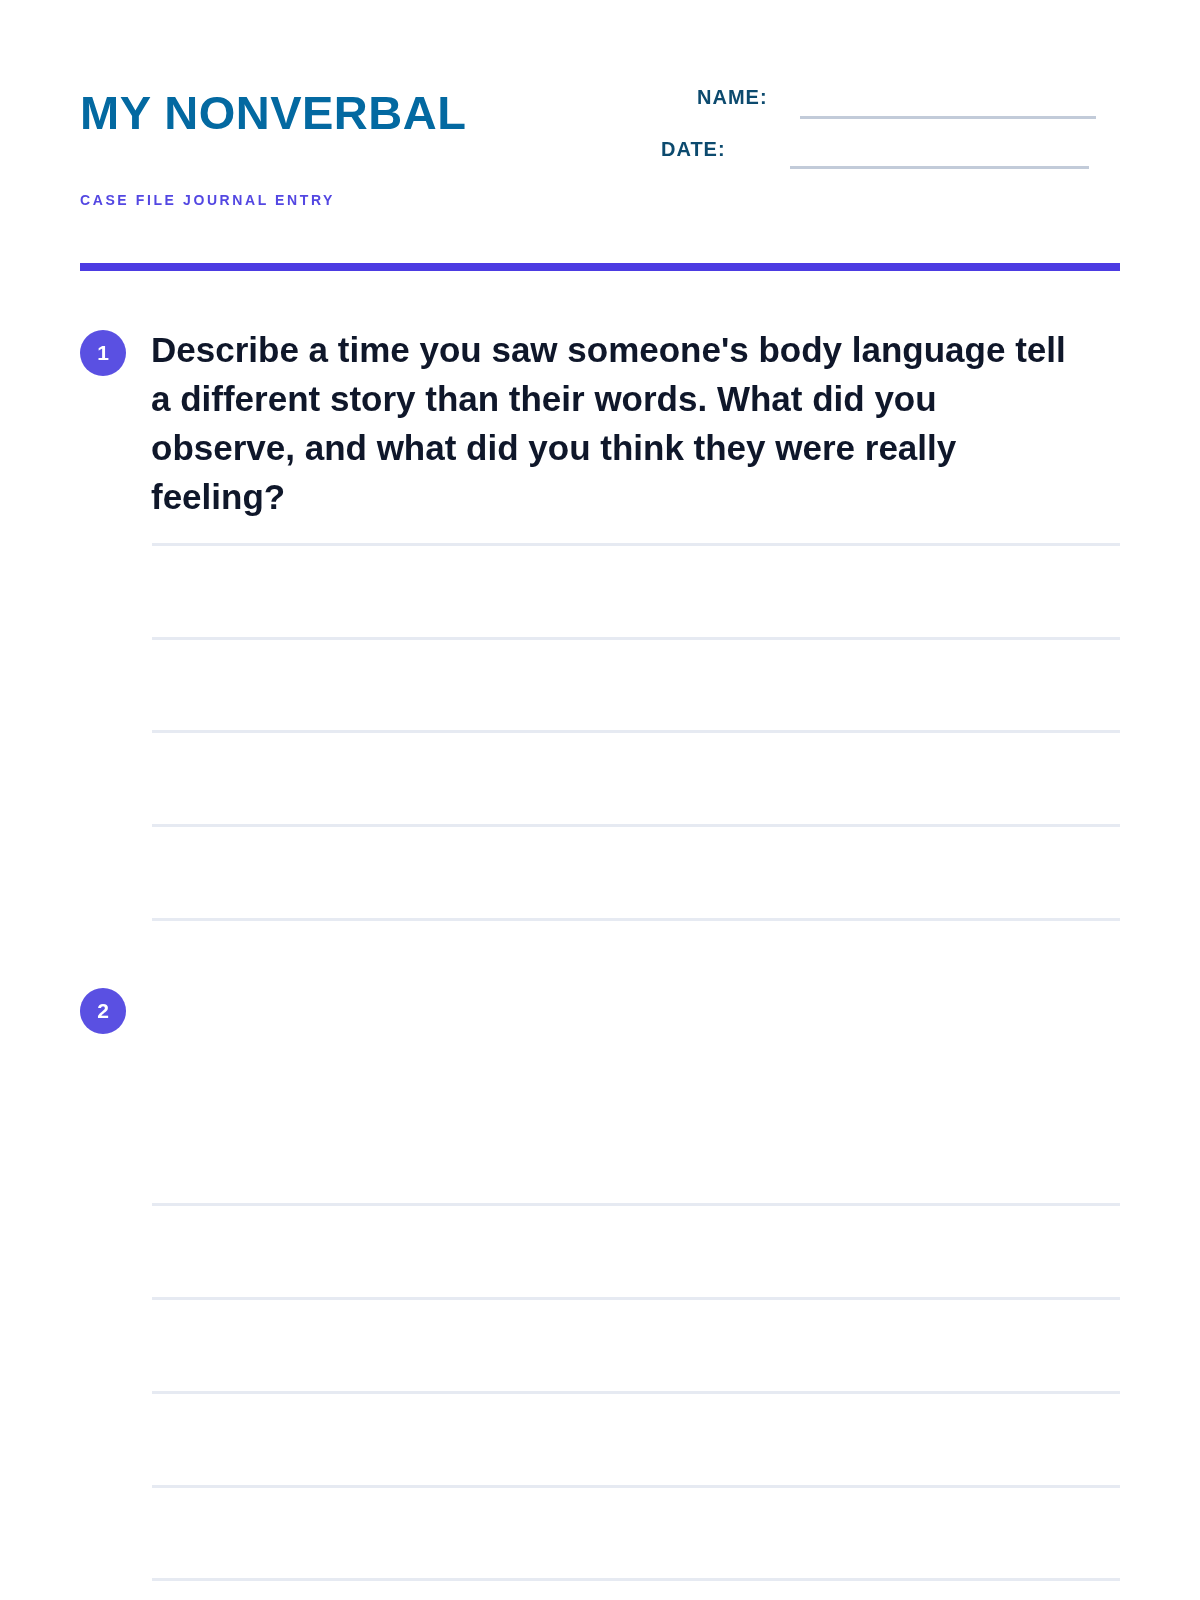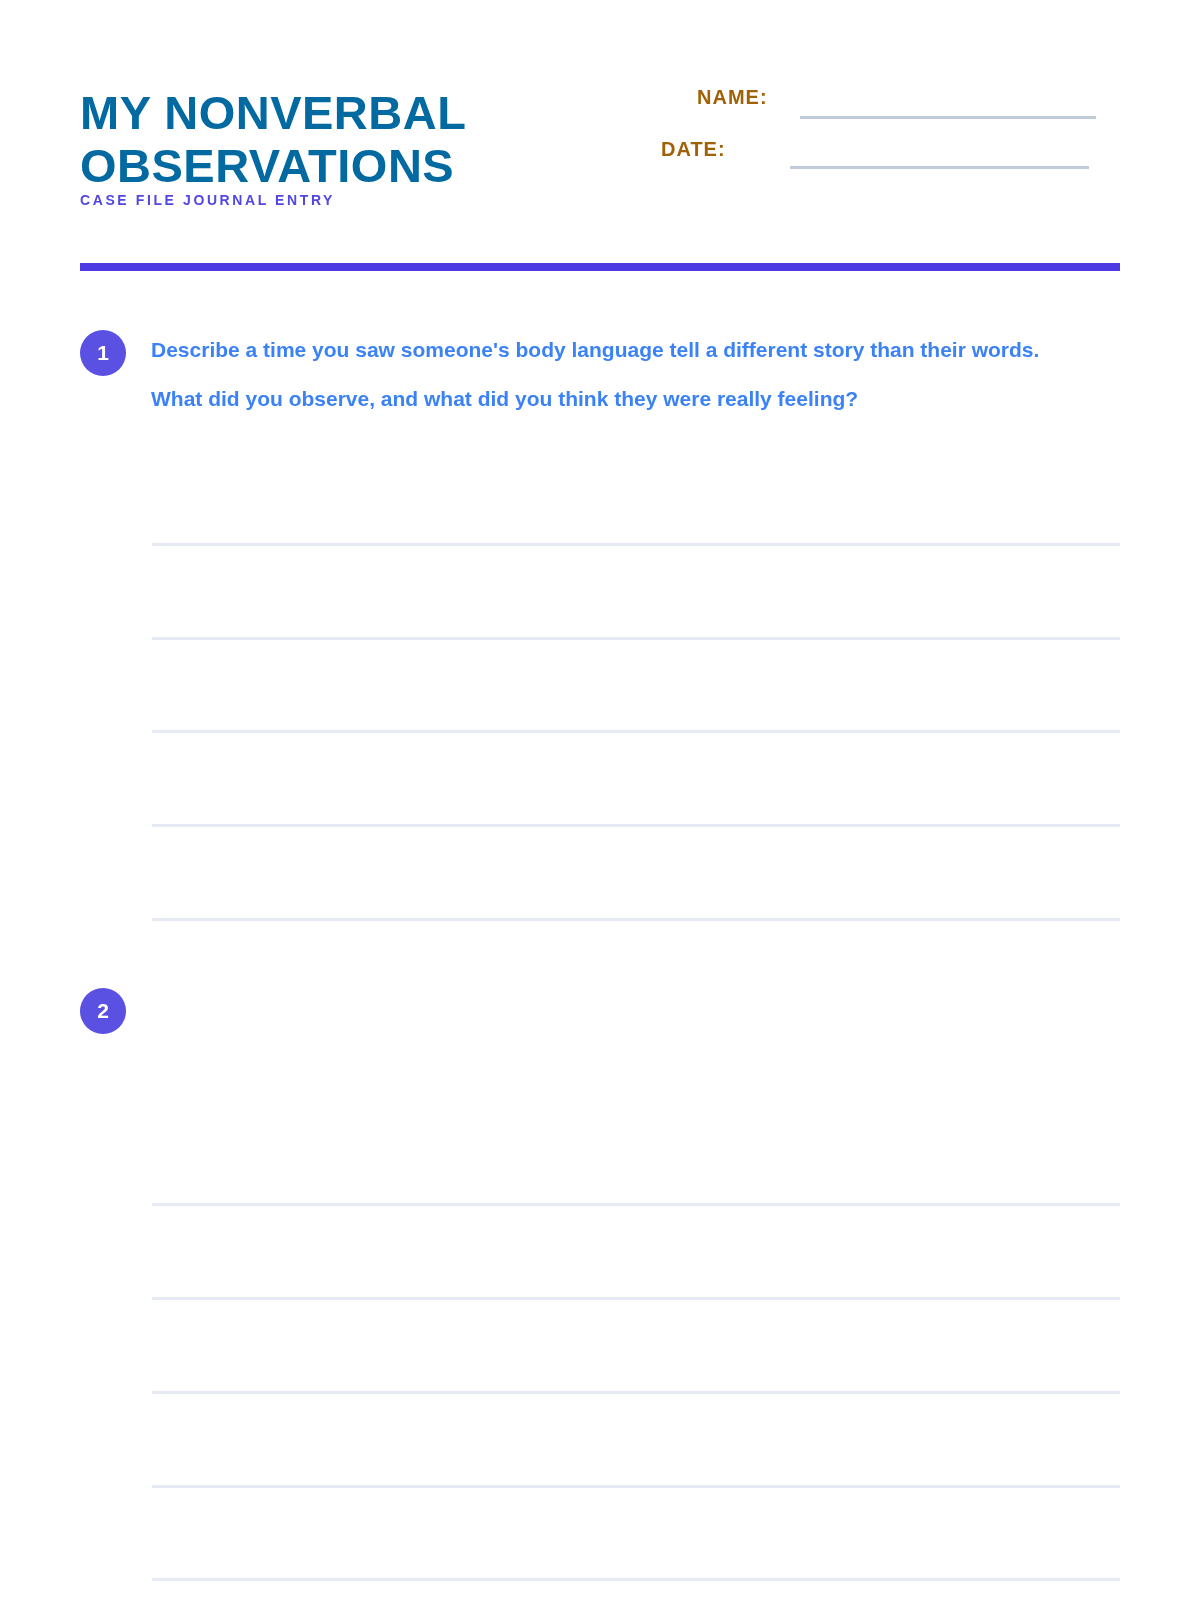--- a/index.html
+++ b/index.html
@@ -21,21 +21,21 @@
   .subtitle {
     position: absolute; left: 80px; top: 192px;
     font-size: 14px; font-weight: 700; letter-spacing: 2.6px;
     color: #5347E2;
   }
 
   
   .field-label {
     position: absolute;
     font-size: 20px; font-weight: 700; letter-spacing: 1px;
-    color: #a16207;
+    color: #0c4a6e;
   }
   .name-label { left: 697px; top: 86px; }
   .date-label { left: 661px; top: 138px; }
   .field-line {
     position: absolute; height: 3px; background: #C2CBD9;
   }
   .name-line { left: 800px; top: 116px; width: 296px; }
   .date-line { left: 790px; top: 166px; width: 299px; }
 
   
@@ -50,40 +50,39 @@
     width: 46px; height: 46px; border-radius: 50%;
     background: #5A50E2;
     display: flex; align-items: center; justify-content: center;
     color: #ffffff; font-size: 21px; font-weight: 700;
   }
   .badge-1 { top: 330px; }
   .badge-2 { top: 988px; }
 
   .question-text {
     position: absolute; left: 151px; width: 926px;
-    font-size: 21px; line-height: 49px; font-weight: 700;
-    color: #3b82f6;
+    font-size: 35px; line-height: 49px; font-weight: 700;
+    color: #0f172a;
   }
   .question-1-text { top: 325px; }
   .question-2-text { top: 983px; }
 
   
   .answer-line {
     position: absolute; left: 152px; width: 968px; height: 3px;
     background: #E6EAF2;
   }
 </style>
 </head>
 <body>
 
 <div class="page">
 
   <h1 class="title">
     <span>MY NONVERBAL</span><br>
-    <span>OBSERVATIONS</span>
   </h1>
   <div class="subtitle">CASE FILE JOURNAL ENTRY</div>
 
   <div class="field-label name-label">NAME:</div>
   <div class="field-line name-line"></div>
 
   <div class="field-label date-label">DATE:</div>
   <div class="field-line date-line"></div>
 
   <div class="divider"></div>

